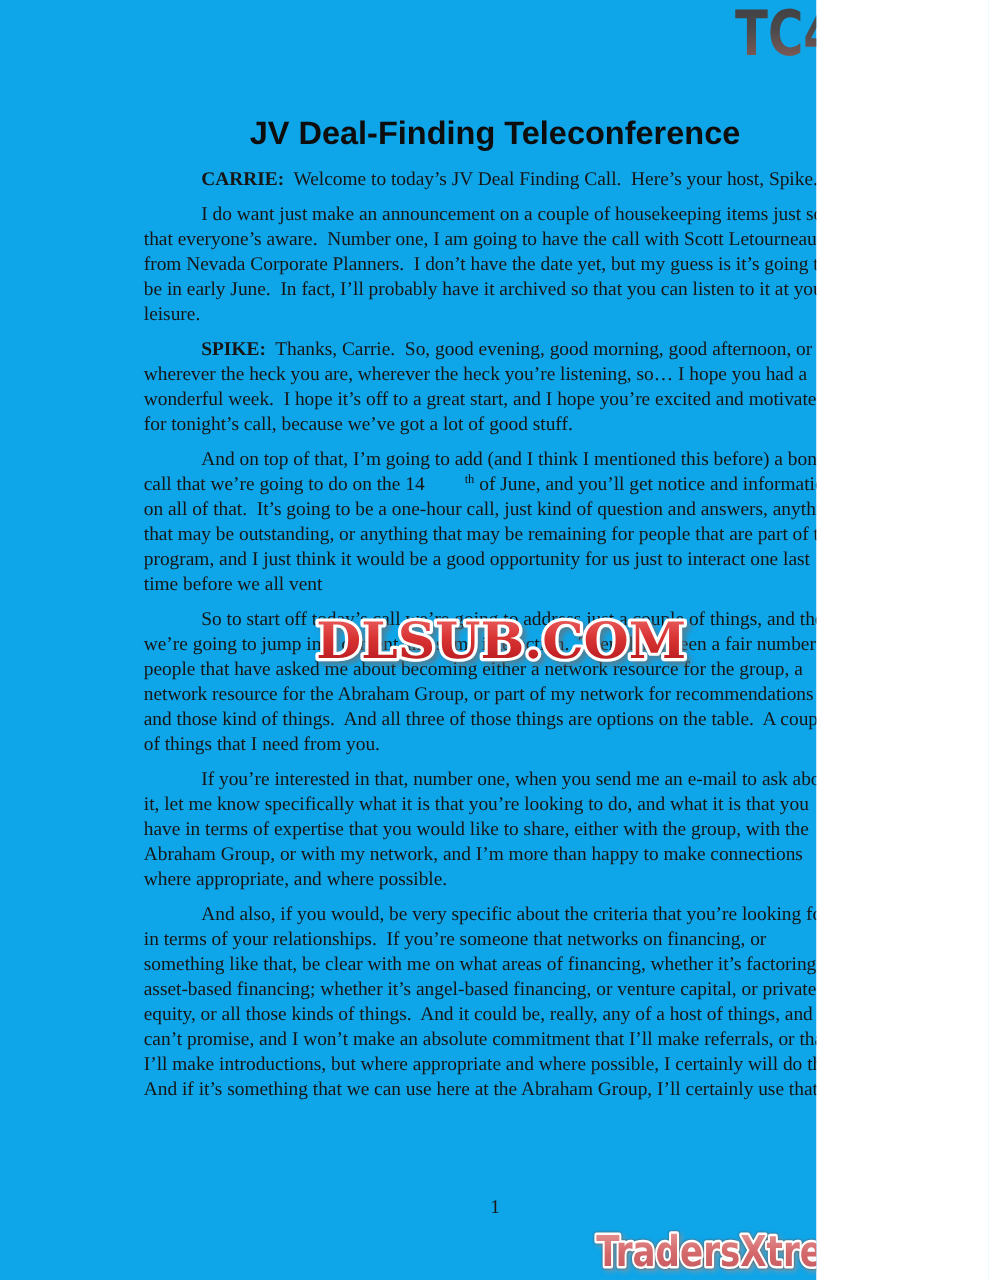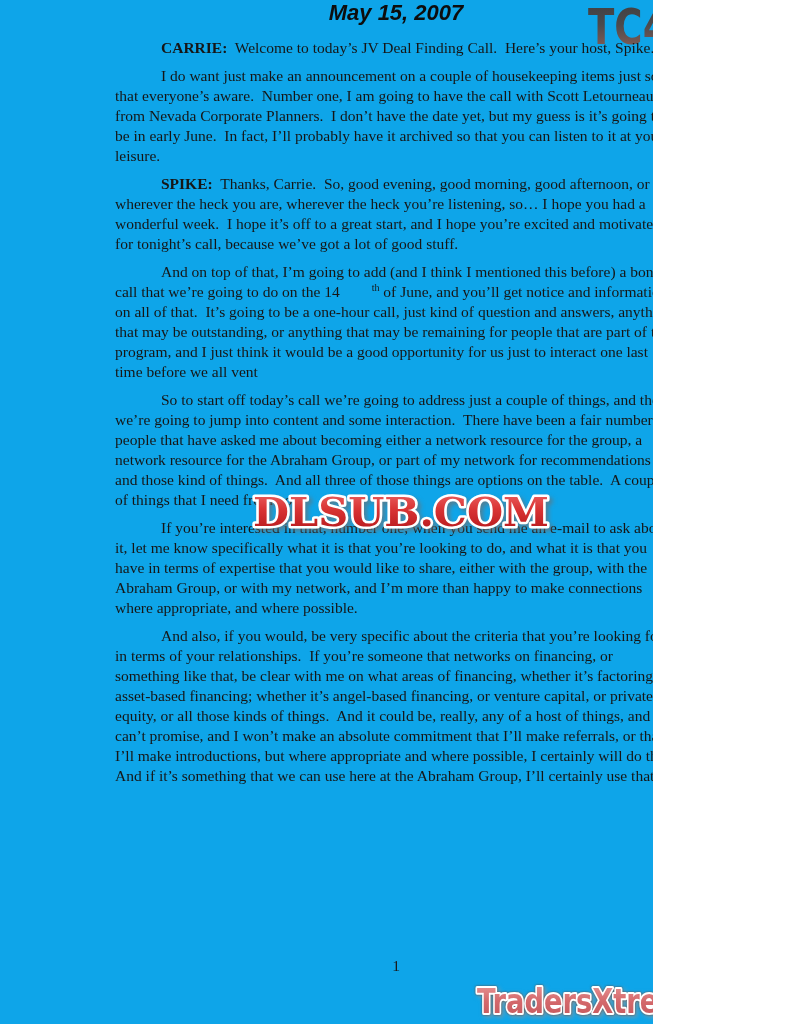--- a/index.html
+++ b/index.html
@@ -70,21 +70,21 @@
       <linearGradient id="gradTc4s" x1="0" y1="0" x2="0" y2="1">
         <stop offset="0%" stop-color="#3e3e40"></stop>
         <stop offset="45%" stop-color="#4b4a4c"></stop>
         <stop offset="100%" stop-color="#936158"></stop>
       </linearGradient>
     </defs>
     <text x="4" y="44" font-size="50" font-family="DejaVu Sans, sans-serif" textLength="196" lengthAdjust="spacingAndGlyphs" fill="url(#gradTc4s)">TC4S.net</text>
   </svg>
 
   <div class="doc">
-    <div class="doc-subtitle">May 15, 2007</div>
+    <h1 class="doc-title">JV Deal-Finding Teleconference</h1>
 
     <p class="p-first"><span class="speaker">CARRIE:</span><span>  Welcome to today’s JV Deal Finding Call.  Here’s your host, Spike.</span></p>
 
     <p><span>I do want just make an announcement on a couple of housekeeping items just so that everyone’s aware.  Number one, I am going to have the call with Scott Letourneau from Nevada Corporate Planners.  I don’t have the date yet, but my guess is it’s going to be in early June.  In fact, I’ll probably have it archived so that you can listen to it at your leisure.</span></p>
 
     <p><span class="speaker">SPIKE:</span><span>  Thanks, Carrie.  So, good evening, good morning, good afternoon, or wherever the heck you are, wherever the heck you’re listening, so… I hope you had a wonderful week.  I hope it’s off to a great start, and I hope you’re excited and motivated for tonight’s call, because we’ve got a lot of good stuff.</span></p>
 
     <p><span>And on top of that, I’m going to add (and I think I mentioned this before) a bonus call that we’re going to do on the 14</span><sup>th</sup><span> of June, and you’ll get notice and information on all of that.  It’s going to be a one-hour call, just kind of question and answers, anything that may be outstanding, or anything that may be remaining for people that are part of the program, and I just think it would be a good opportunity for us just to interact one last time before we all vent</span></p>
 
     <p class="p-below-wm"><span>So to start off today’s call we’re going to address just a couple of things, and then we’re going to jump into content and some interaction.  There have been a fair number of people that have asked me about becoming either a network resource for the group, a network resource for the Abraham Group, or part of my network for recommendations and those kind of things.  And all three of those things are options on the table.  A couple of things that I need from you.</span></p>

